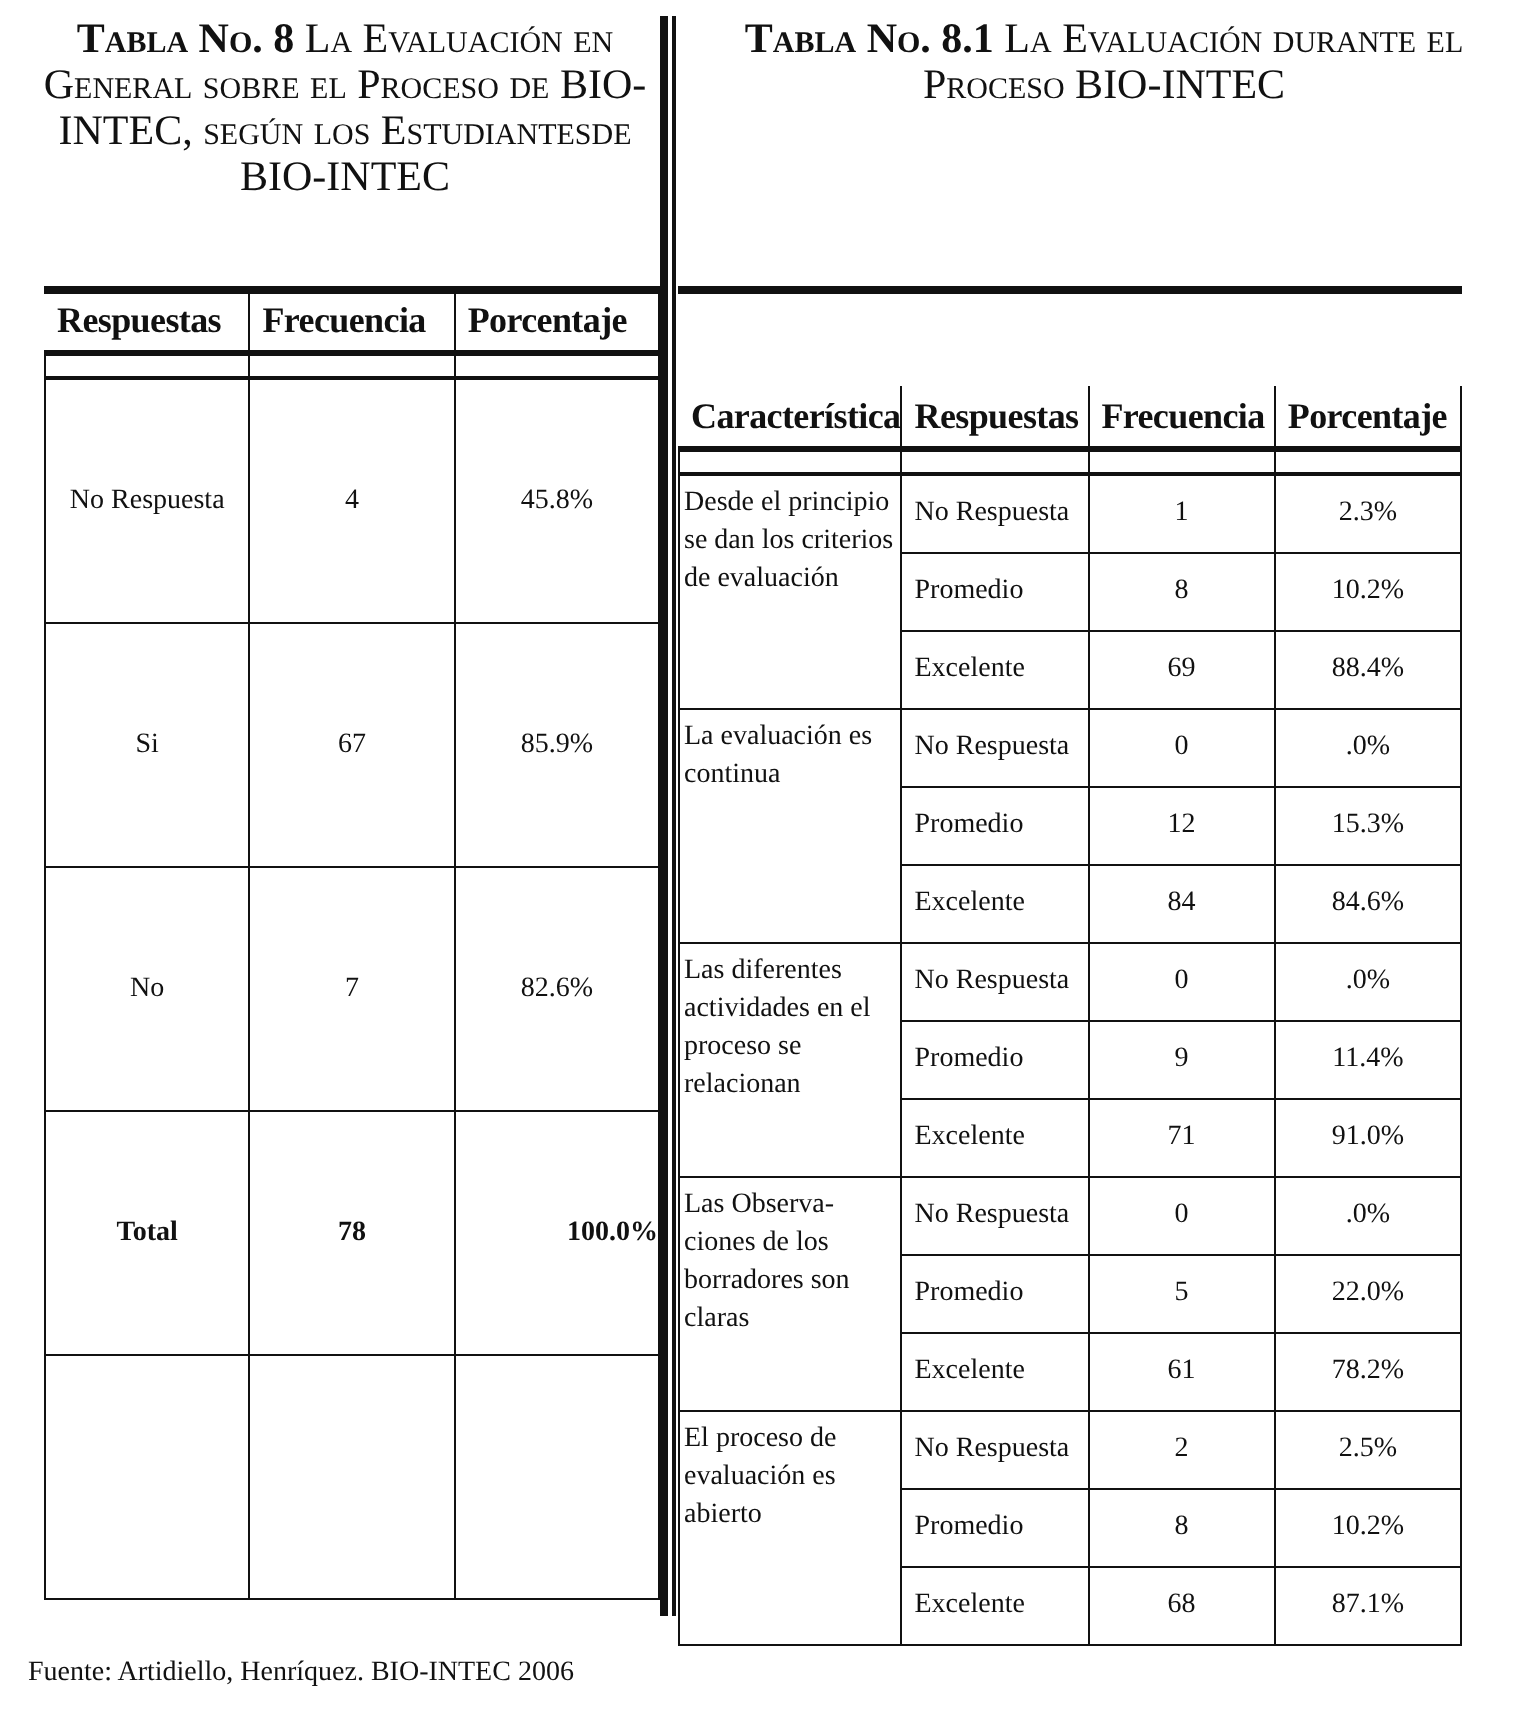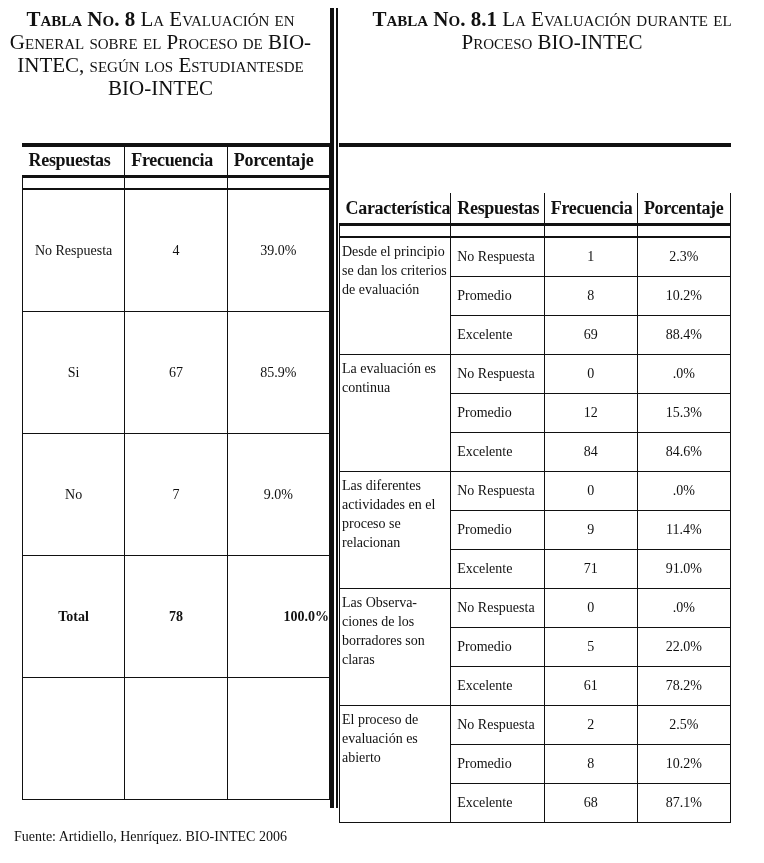--- a/index.html
+++ b/index.html
@@ -1,21 +1,21 @@
 <!DOCTYPE html>
 <html><head>
 <meta charset="utf-8">
 <style>
   html, body { margin: 0; padding: 0; background: #ffffff; }
   body { width: 764px; height: 863px; position: relative; overflow: hidden;
          font-family: "Liberation Serif", "DejaVu Serif", serif; color: #111111; }
   .title { position: absolute; text-align: center; font-size: 21px; line-height: 23px;
            font-variant: small-caps; }
   .title b { font-weight: bold; }
-  #title-left { left: 8px; top: 8px; width: 305px; }
+  #title-left { left: 20px; top: 8px; width: 305px; }
   #title-right { left: 342px; top: 8px; width: 420px; }
   .divider { position: absolute; background: #111; }
   table { position: absolute; border-collapse: collapse; font-size: 14px; }
   td, th { border: 1.5px solid #111; padding: 0; }
   th { font-weight: bold; text-align: left; padding-left: 6px; height: 30px;
        border-left: none; border-right: 1.5px solid #111; border-top: none;
        font-size: 18px; letter-spacing: -0.3px; }
   .spacer td { height: 10px; border-top: 3px solid #111; border-bottom: 2.5px solid #111; }
   #t-left { left: 22px; top: 145px; width: 308px; }
   #t-left td { text-align: center; vertical-align: middle; }
@@ -54,31 +54,31 @@
   </thead>
   <tbody id="left-body">
       <tr class="spacer">
         <td></td>
         <td></td>
         <td></td>
       </tr>
       <tr class="body-row">
         <td>No Respuesta</td>
         <td>4</td>
-        <td>39.0%</td>
+        <td>45.8%</td>
       </tr>
       <tr class="body-row">
         <td>Si</td>
         <td>67</td>
         <td>85.9%</td>
       </tr>
       <tr class="body-row">
         <td>No</td>
         <td>7</td>
-        <td>9.0%</td>
+        <td>82.6%</td>
       </tr>
       <tr class="body-row">
         <td style="font-weight: bold;">Total</td>
         <td style="font-weight: bold;">78</td>
         <td style="font-weight: bold; text-align: right;">100.0%</td>
       </tr>
       <tr class="body-row">
         <td></td>
         <td></td>
         <td></td>

